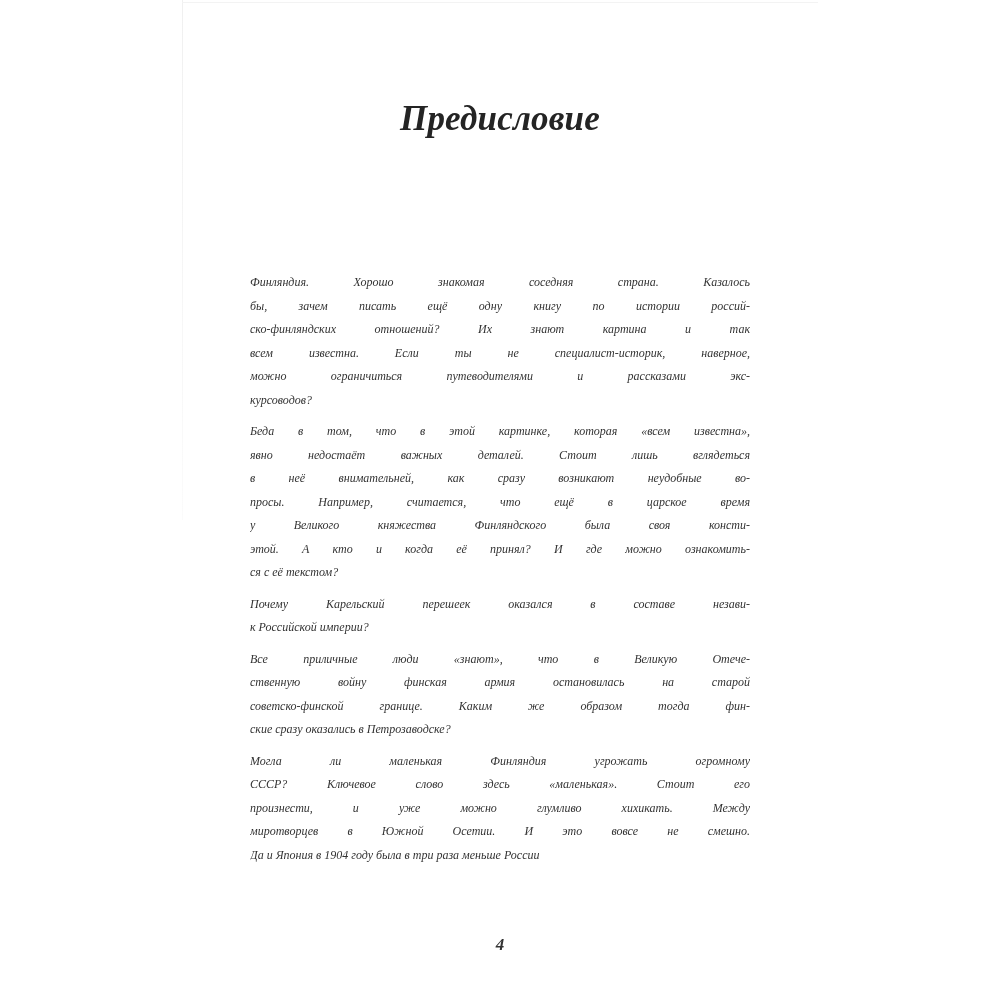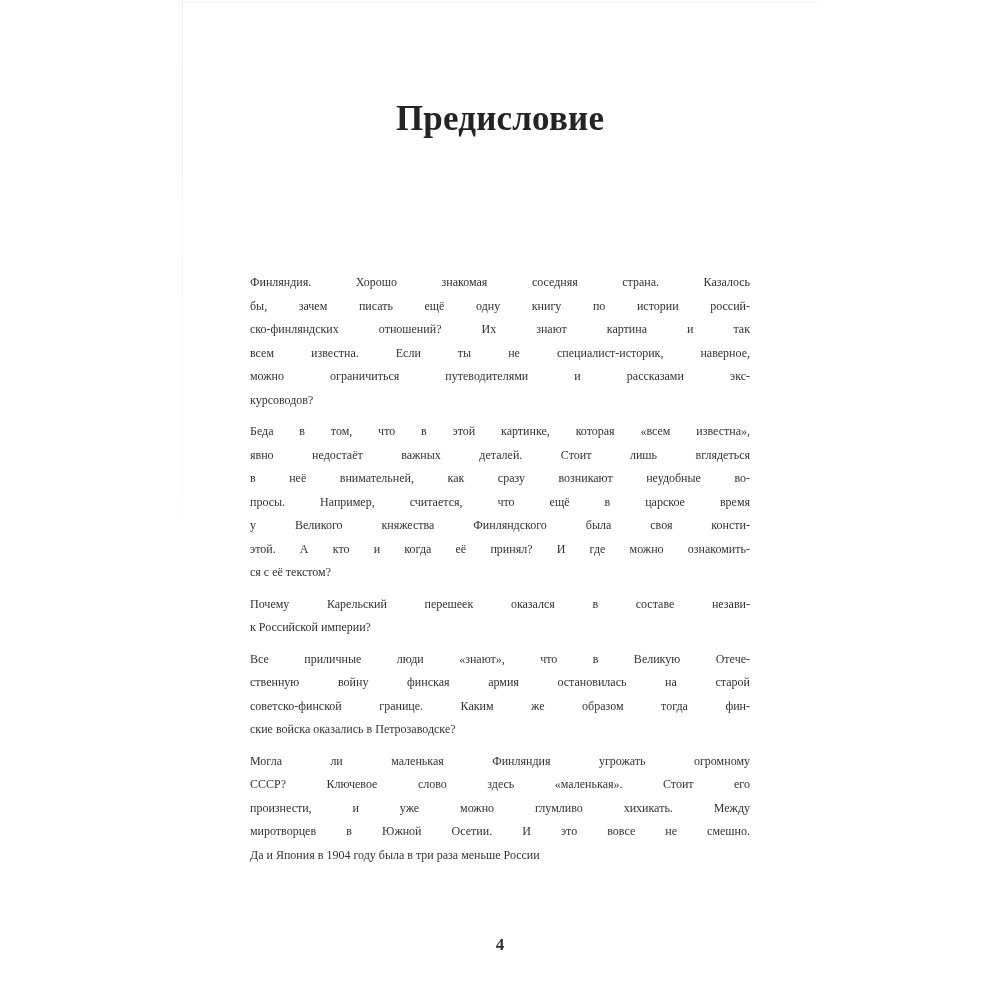--- a/index.html
+++ b/index.html
@@ -7,20 +7,21 @@
     padding: 0;
     background: #ffffff;
   }
   .canvas {
     position: relative;
     width: 844px;
     height: 1000px;
     background: #ffffff;
     overflow: hidden;
     font-family: "Liberation Serif", "DejaVu Serif", serif;
+    font-style: italic;
   }
   
   .page-edge-left {
     position: absolute;
     left: 182px;
     top: 0;
     width: 1px;
     height: 520px;
     background: linear-gradient(#f0f0f0, #fbfbfb);
   }
@@ -110,21 +111,21 @@
         <div class="line last">ся с её текстом?</div>
       </div>
       <div class="paragraph">
         <div class="line">Почему Карельский перешеек оказался в составе незави-</div>
         <div class="line last">к Российской империи?</div>
       </div>
       <div class="paragraph">
         <div class="line">Все приличные люди «знают», что в Великую Отече-</div>
         <div class="line">ственную войну финская армия остановилась на старой</div>
         <div class="line">советско-финской границе. Каким же образом тогда фин-</div>
-        <div class="line last">ские войска оказались в Петрозаводске?</div>
+        <div class="line last">ские сразу оказались в Петрозаводске?</div>
       </div>
       <div class="paragraph">
         <div class="line">Могла ли маленькая Финляндия угрожать огромному</div>
         <div class="line">СССР? Ключевое слово здесь «маленькая». Стоит его</div>
         <div class="line">произнести, и уже можно глумливо хихикать. Между</div>
         <div class="line">миротворцев в Южной Осетии. И это вовсе не смешно.</div>
         <div class="line last">Да и Япония в 1904 году была в три раза меньше России</div>
       </div>
     </div>
 

